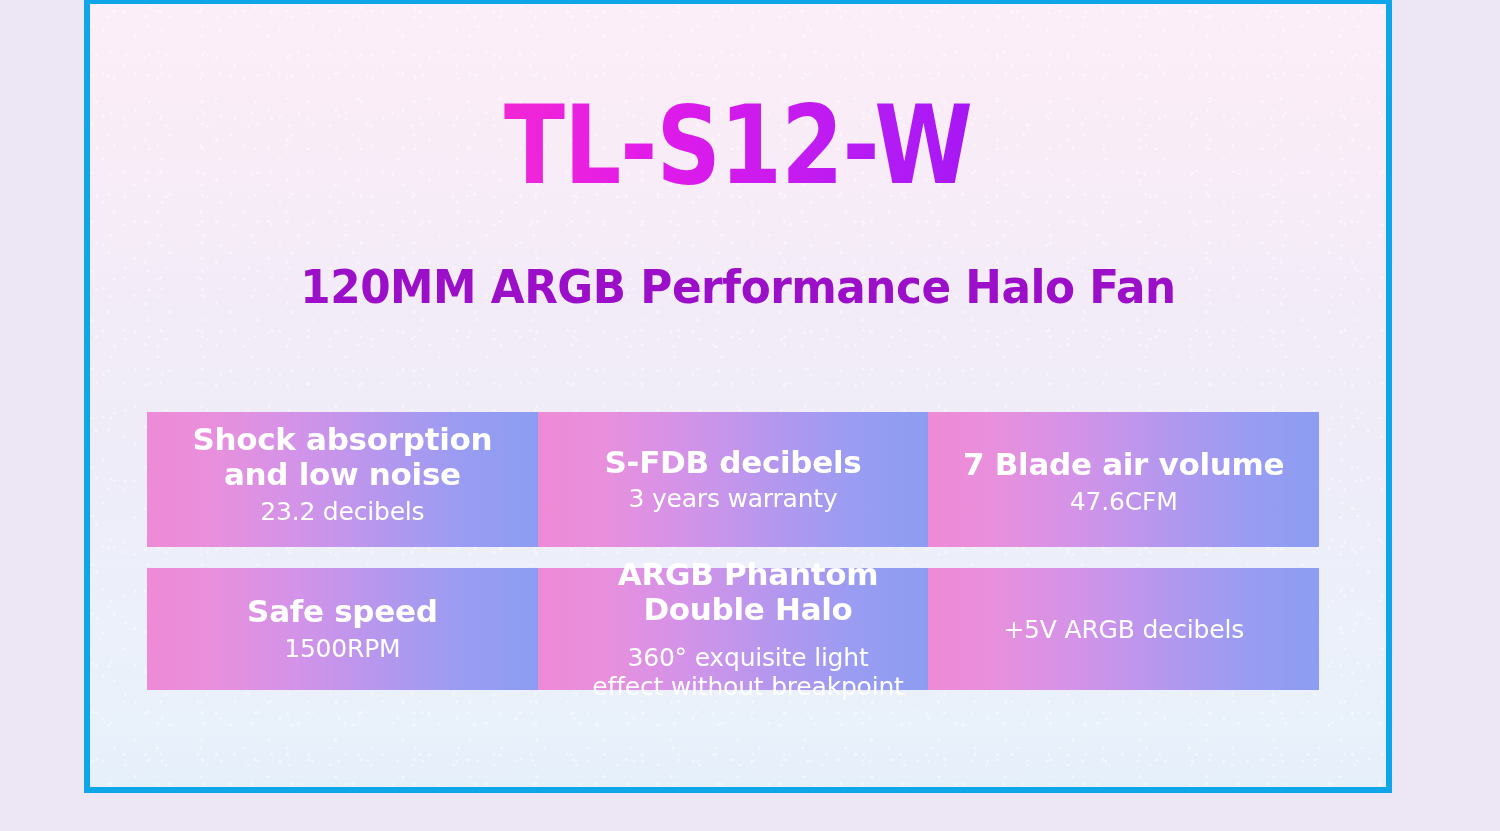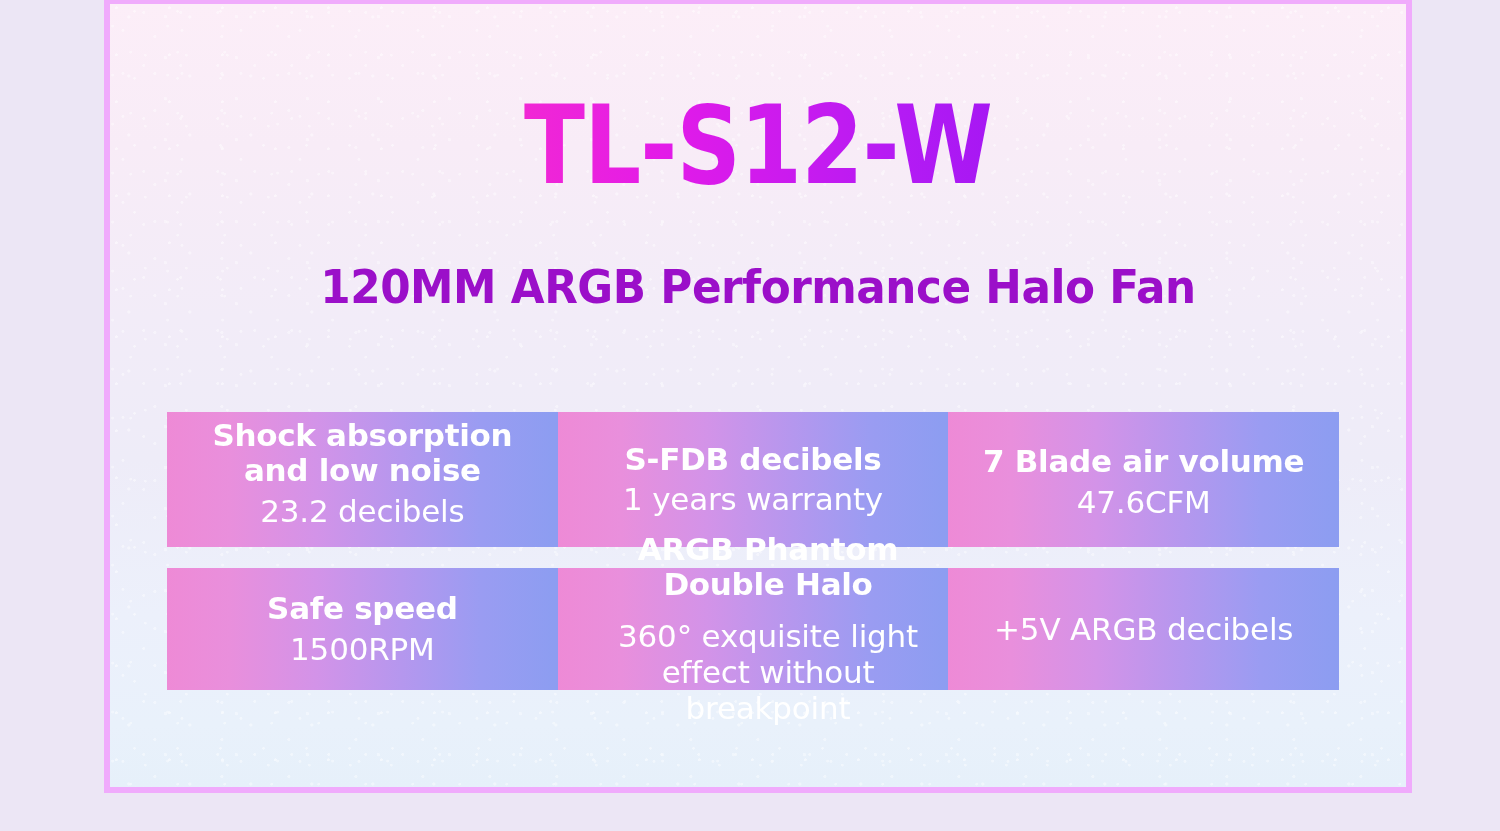--- a/index.html
+++ b/index.html
@@ -14,25 +14,25 @@
 
   
   body {
     background:#ece6f5;
     position:relative;
   }
 
   
   .page-frame {
     position:absolute;
-    left:104px;
+    left:84px;
     top:0;
     width:1308px;
     height:793px;
-    background:#f0abfc;
+    background:#0ea5e9;
     padding:4px 6px 6px 6px;
   }
 
   
   .panel {
     position:relative;
     width:100%;
     height:100%;
     overflow:hidden;
     background:
@@ -157,21 +157,21 @@
     font-family:"DejaVu Sans", sans-serif;
     font-weight:bold;
     font-size:31px;
     line-height:1.12;
     letter-spacing:-0.3px;
     color:#ffffff;
   }
   .feature-sub {
     font-family:"DejaVu Sans", sans-serif;
     font-weight:normal;
-    font-size:31px;
+    font-size:25px;
     line-height:1.15;
     letter-spacing:-0.2px;
     color:#ffffff;
     margin-top:6px;
   }
 
   
   .cell-shock   .feature-inner { top:46%; }
   .cell-bearing .feature-inner { top:50%; }
   .cell-blade   .feature-inner { top:52%;text-align:center; }
@@ -197,21 +197,21 @@
       <div class="feature-row row-1">
         <div class="feature-cell cell-shock">
           <div class="feature-inner">
             <div class="feature-title">Shock absorption<br>and low noise</div>
             <div class="feature-sub">23.2 decibels</div>
           </div>
         </div>
         <div class="feature-cell cell-bearing">
           <div class="feature-inner">
             <div class="feature-title">S-FDB decibels</div>
-            <div class="feature-sub">1 years warranty</div>
+            <div class="feature-sub">3 years warranty</div>
           </div>
         </div>
         <div class="feature-cell cell-blade">
           <div class="feature-inner">
             <div class="feature-title">7 Blade air volume</div>
             <div class="feature-sub">47.6CFM</div>
           </div>
         </div>
       </div>
 

